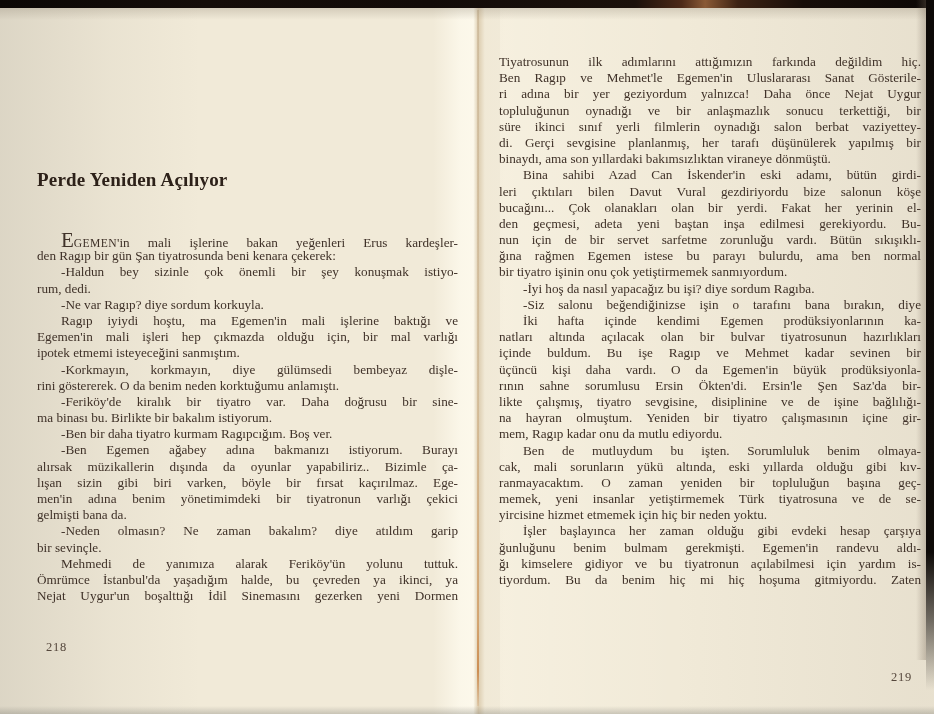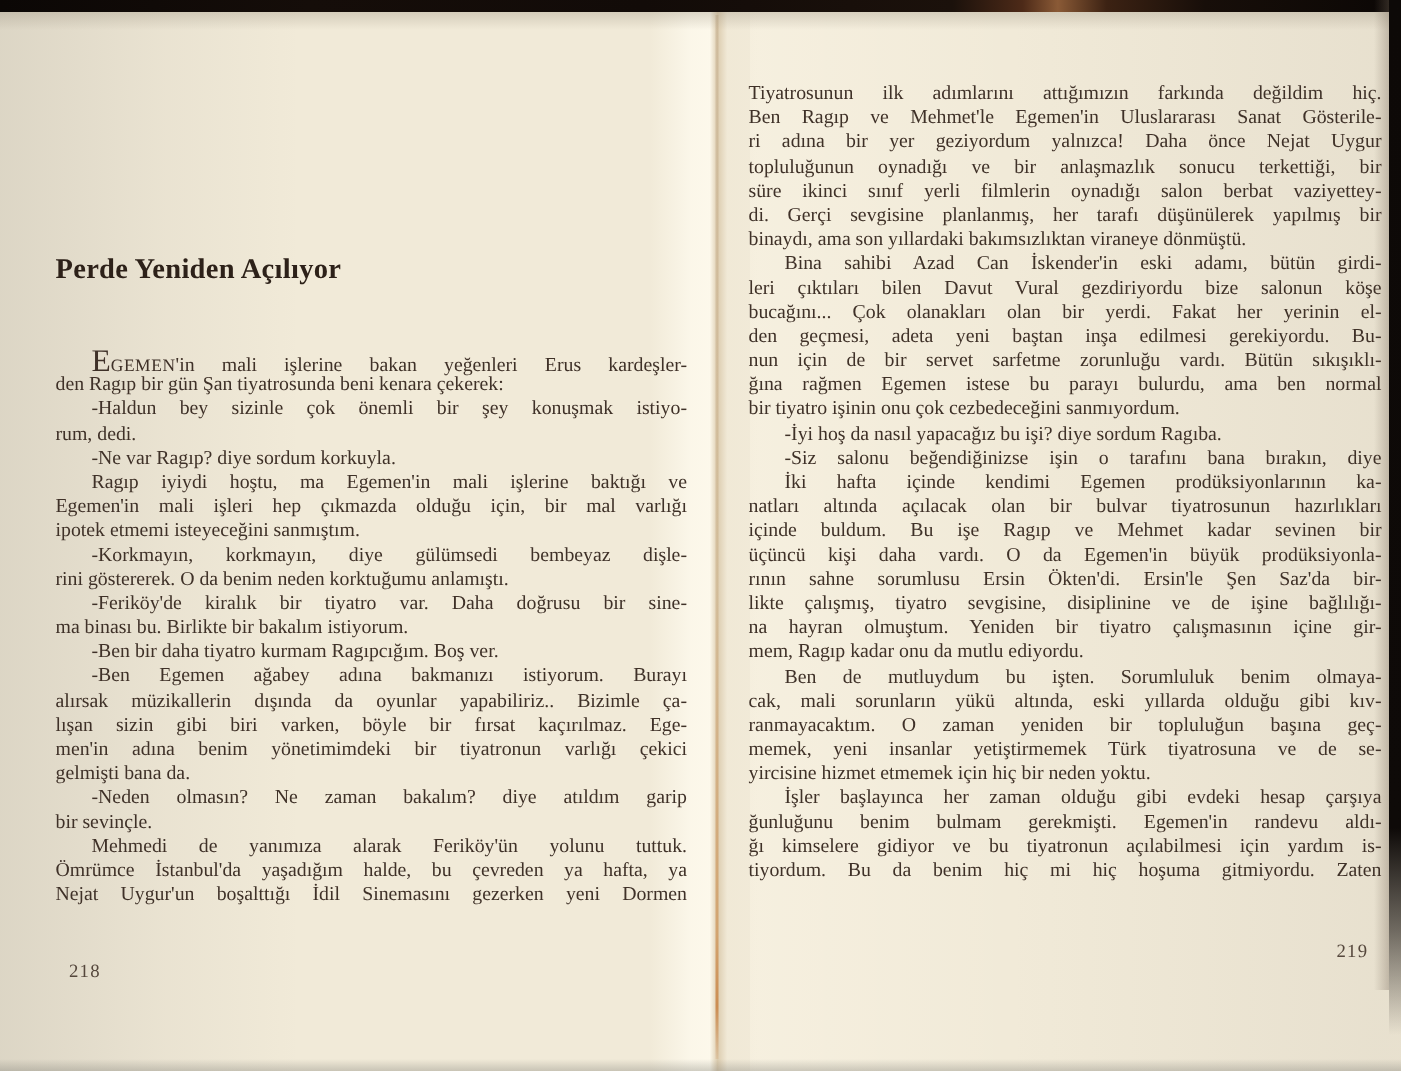--- a/index.html
+++ b/index.html
@@ -86,21 +86,21 @@
     white-space:normal;
   }
   .line.para-end{text-align-last:left;}
   .line.indent{padding-left:24px;}
   .dropcap{font-size:21px;line-height:16.2px;}
   .smallcaps{font-size:11.6px;letter-spacing:0.4px;}
   .page-number{
     position:absolute;font-size:12.5px;color:#55473c;letter-spacing:0.8px;
   }
   .pn-left{left:46px;top:640px;}
-  .pn-right{left:891px;top:627px;}
+  .pn-right{left:891px;top:670px;}
 </style>
 </head>
 <body>
 
 <div class="scan">
 
   <div class="shade-left"></div>
   <div class="page-glow-right"></div>
   <div class="gutter-glow"></div>
   <div class="crease-line"></div>
@@ -127,39 +127,39 @@
       <div class="line para-end">ma binası bu. Birlikte bir bakalım istiyorum.</div>
       <div class="line indent para-end">-Ben bir daha tiyatro kurmam Ragıpcığım. Boş ver.</div>
       <div class="line indent">-Ben Egemen ağabey adına bakmanızı istiyorum. Burayı</div>
       <div class="line">alırsak müzikallerin dışında da oyunlar yapabiliriz.. Bizimle ça-</div>
       <div class="line">lışan sizin gibi biri varken, böyle bir fırsat kaçırılmaz. Ege-</div>
       <div class="line">men'in adına benim yönetimimdeki bir tiyatronun varlığı çekici</div>
       <div class="line para-end">gelmişti bana da.</div>
       <div class="line indent">-Neden olmasın? Ne zaman bakalım? diye atıldım garip</div>
       <div class="line para-end">bir sevinçle.</div>
       <div class="line indent">Mehmedi de yanımıza alarak Feriköy'ün yolunu tuttuk.</div>
-      <div class="line">Ömrümce İstanbul'da yaşadığım halde, bu çevreden ya hafta, ya</div>
+      <div class="line">Ömrümce İstanbul'da yaşadığım halde, bu çevreden ya ikinci, ya</div>
       <div class="line">Nejat Uygur'un boşalttığı İdil Sinemasını gezerken yeni Dormen</div>
     </div>
 
   <div class="text-block text-right">
       <div class="line">Tiyatrosunun ilk adımlarını attığımızın farkında değildim hiç.</div>
       <div class="line">Ben Ragıp ve Mehmet'le Egemen'in Uluslararası Sanat Gösterile-</div>
       <div class="line">ri adına bir yer geziyordum yalnızca! Daha önce Nejat Uygur</div>
       <div class="line">topluluğunun oynadığı ve bir anlaşmazlık sonucu terkettiği, bir</div>
       <div class="line">süre ikinci sınıf yerli filmlerin oynadığı salon berbat vaziyettey-</div>
       <div class="line">di. Gerçi sevgisine planlanmış, her tarafı düşünülerek yapılmış bir</div>
       <div class="line para-end">binaydı, ama son yıllardaki bakımsızlıktan viraneye dönmüştü.</div>
       <div class="line indent">Bina sahibi Azad Can İskender'in eski adamı, bütün girdi-</div>
       <div class="line">leri çıktıları bilen Davut Vural gezdiriyordu bize salonun köşe</div>
       <div class="line">bucağını... Çok olanakları olan bir yerdi. Fakat her yerinin el-</div>
       <div class="line">den geçmesi, adeta yeni baştan inşa edilmesi gerekiyordu. Bu-</div>
       <div class="line">nun için de bir servet sarfetme zorunluğu vardı. Bütün sıkışıklı-</div>
       <div class="line">ğına rağmen Egemen istese bu parayı bulurdu, ama ben normal</div>
-      <div class="line para-end">bir tiyatro işinin onu çok cezbedeceğini sanmıyordum.</div>
+      <div class="line para-end">bir tiyatro işinin onu çok yetiştirmemek sanmıyordum.</div>
       <div class="line indent para-end">-İyi hoş da nasıl yapacağız bu işi? diye sordum Ragıba.</div>
       <div class="line indent">-Siz salonu beğendiğinizse işin o tarafını bana bırakın, diye</div>
       <div class="line indent">İki hafta içinde kendimi Egemen prodüksiyonlarının ka-</div>
       <div class="line">natları altında açılacak olan bir bulvar tiyatrosunun hazırlıkları</div>
       <div class="line">içinde buldum. Bu işe Ragıp ve Mehmet kadar sevinen bir</div>
       <div class="line">üçüncü kişi daha vardı. O da Egemen'in büyük prodüksiyonla-</div>
       <div class="line">rının sahne sorumlusu Ersin Ökten'di. Ersin'le Şen Saz'da bir-</div>
       <div class="line">likte çalışmış, tiyatro sevgisine, disiplinine ve de işine bağlılığı-</div>
       <div class="line">na hayran olmuştum. Yeniden bir tiyatro çalışmasının içine gir-</div>
       <div class="line para-end">mem, Ragıp kadar onu da mutlu ediyordu.</div>

